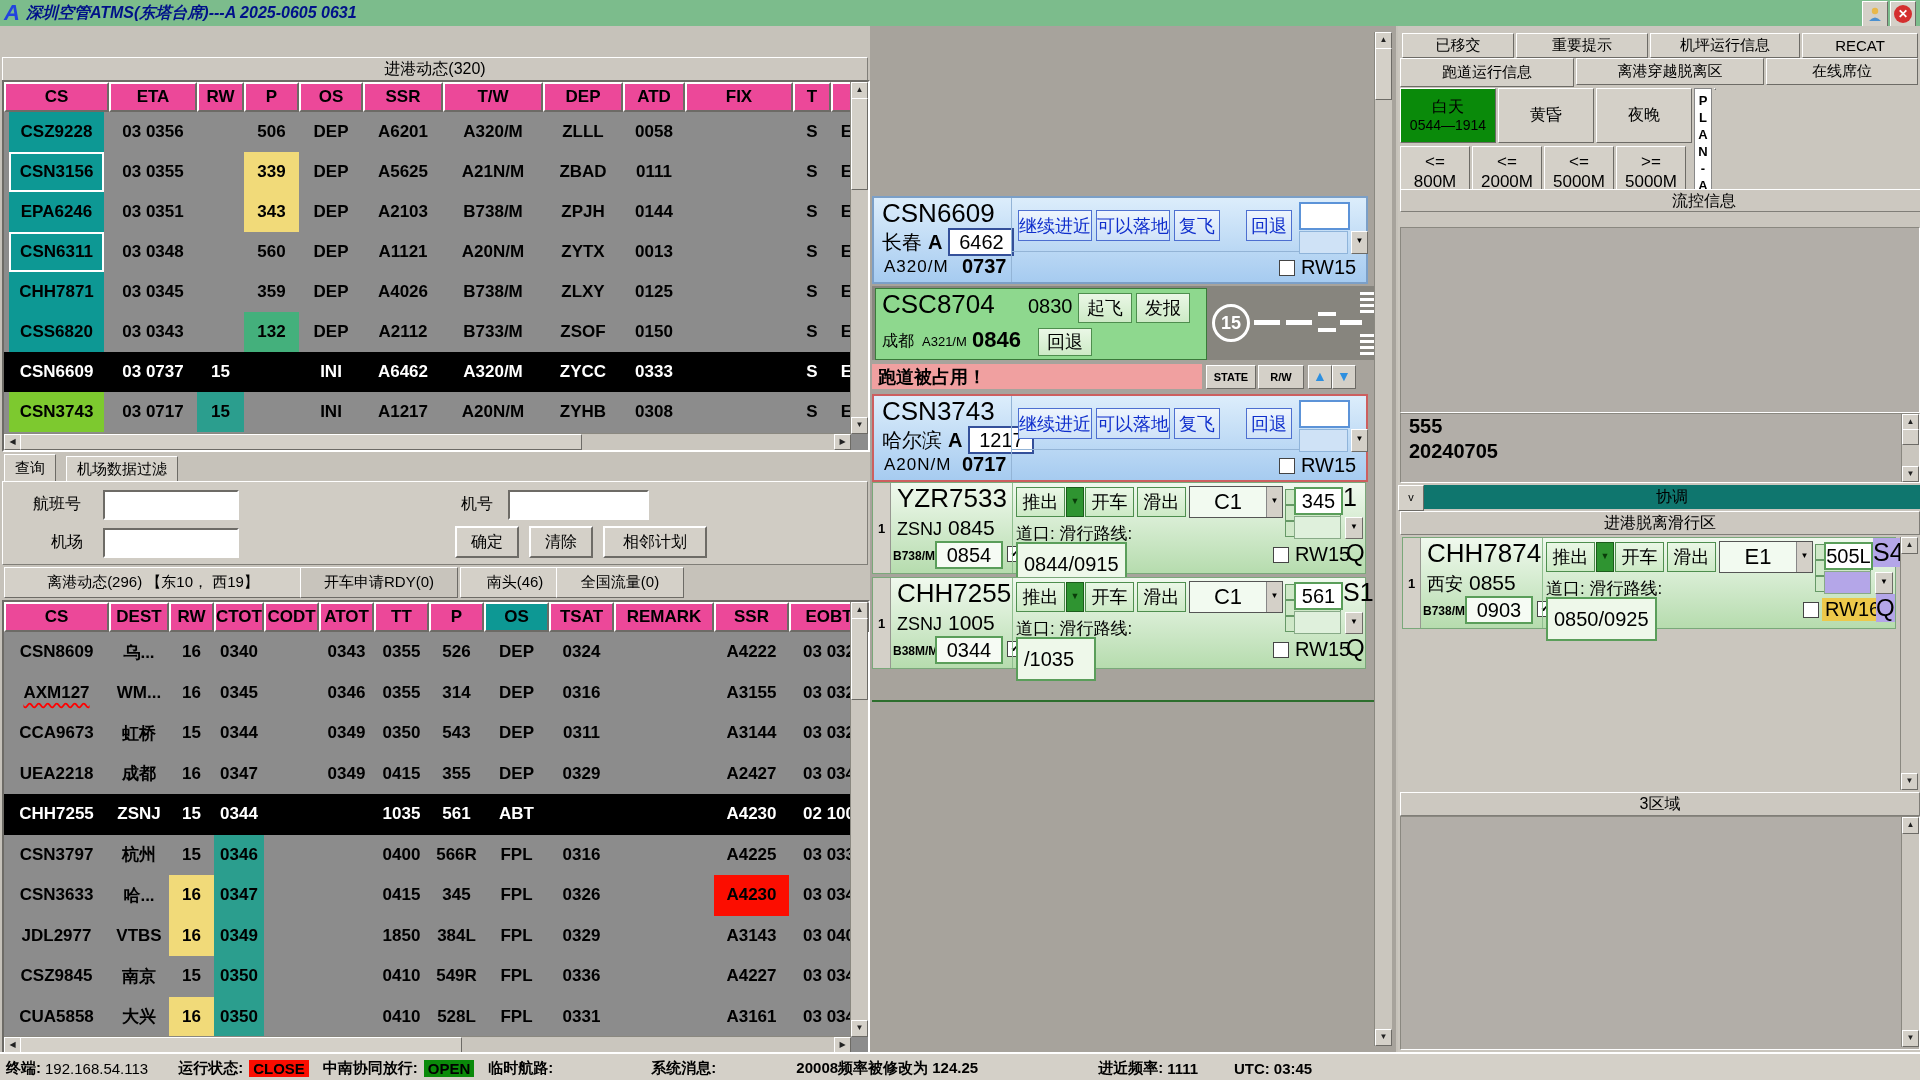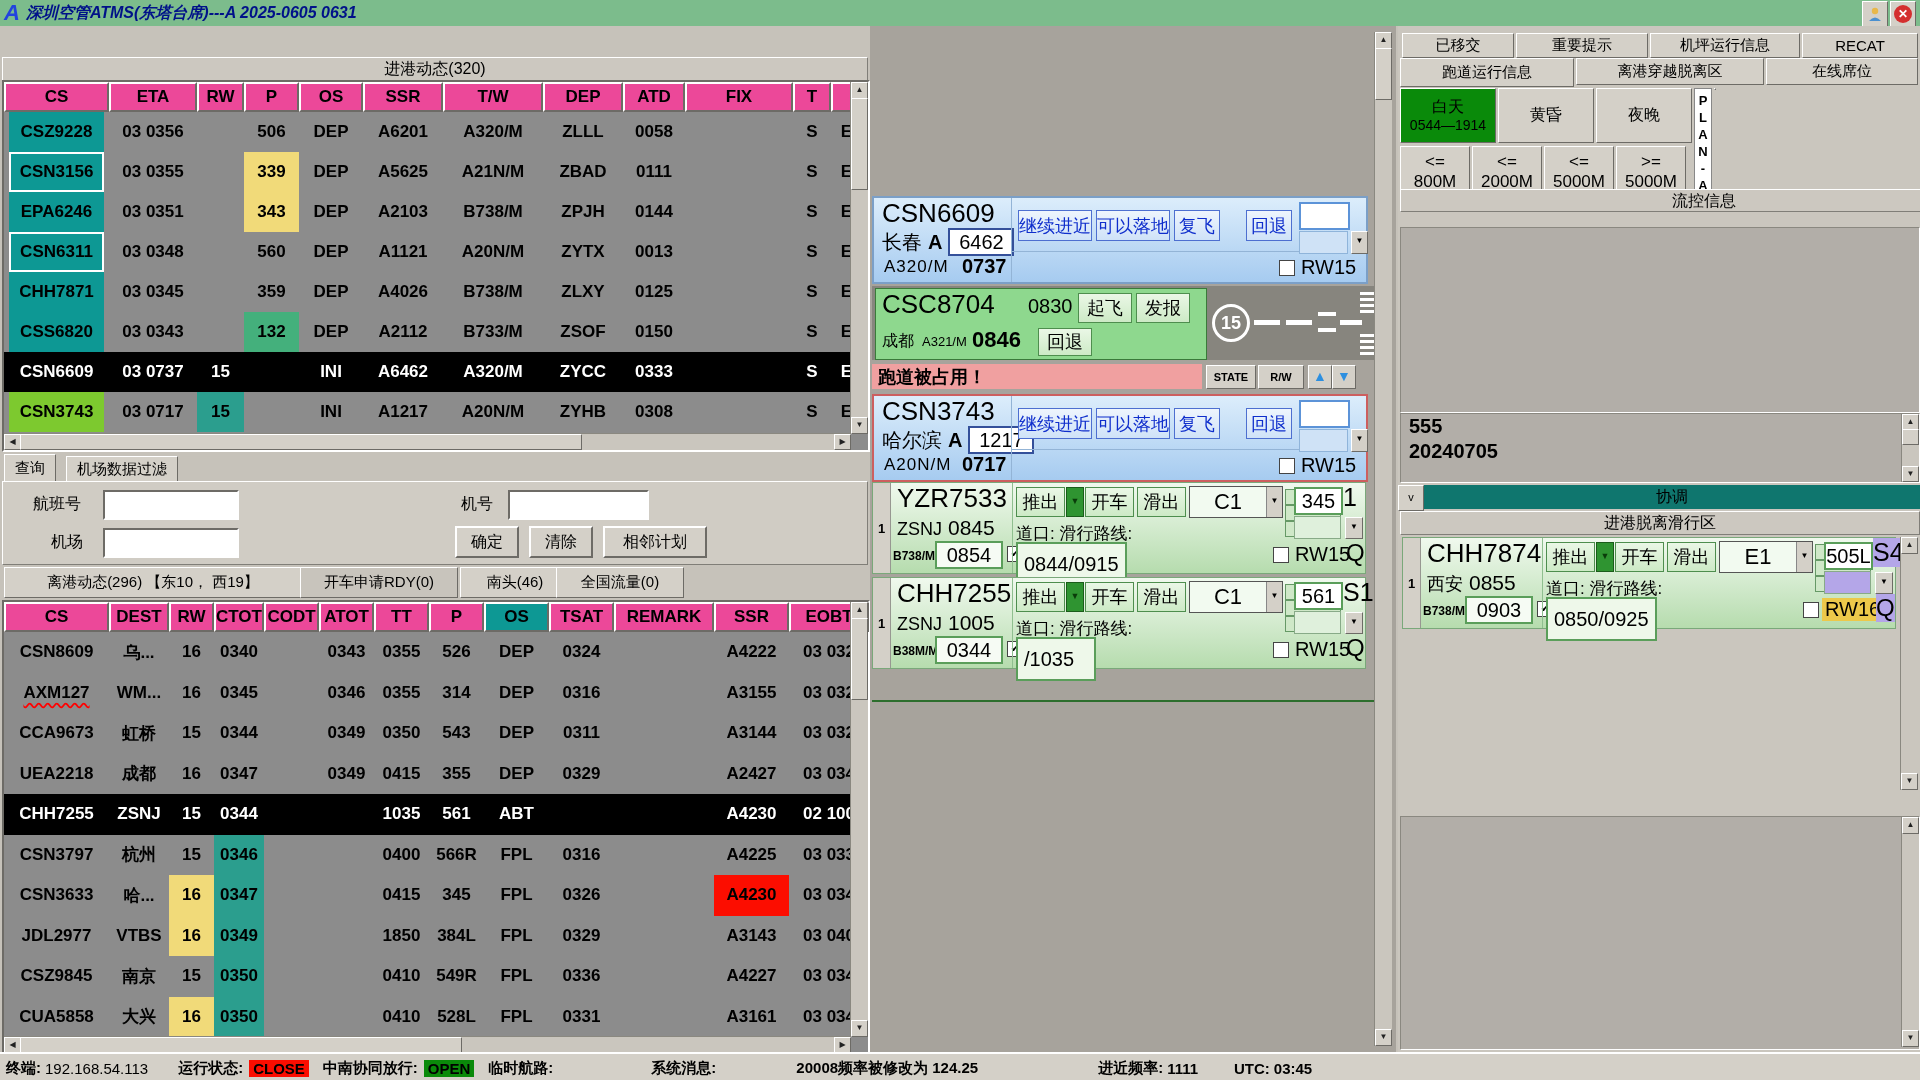--- a/index.html
+++ b/index.html
@@ -836,20 +836,21 @@
         <div class="g-rw rw16">RW16</div>
         <div class="g-q purple">Q</div>
       </div>
       </div>
 
     <div class="sb-v" style="left:502px;top:511px;height:253px;right:auto;">
       <div class="sb-btn" style="top:0;left:0;right:0;height:15px;line-height:14px;">▲</div>
       <div class="sb-btn" style="bottom:0;left:0;right:0;height:15px;line-height:14px;">▼</div>
     </div>
 
+    <div class="hbar" style="position:absolute;left:2px;top:766px;width:518px;height:22px;">3区域</div>
     <div class="panelbox" style="left:2px;top:790px;width:518px;height:232px;">
       <div class="sb-v" style="height:230px;">
         <div class="sb-btn" style="top:0;left:0;right:0;height:15px;line-height:14px;">▲</div>
         <div class="sb-btn" style="bottom:0;left:0;right:0;height:15px;line-height:14px;">▼</div>
       </div>
     </div>
   </div>
 
   <div class="statusbar">
     <span class="lbl" style="margin-left:6px;">终端:</span>

